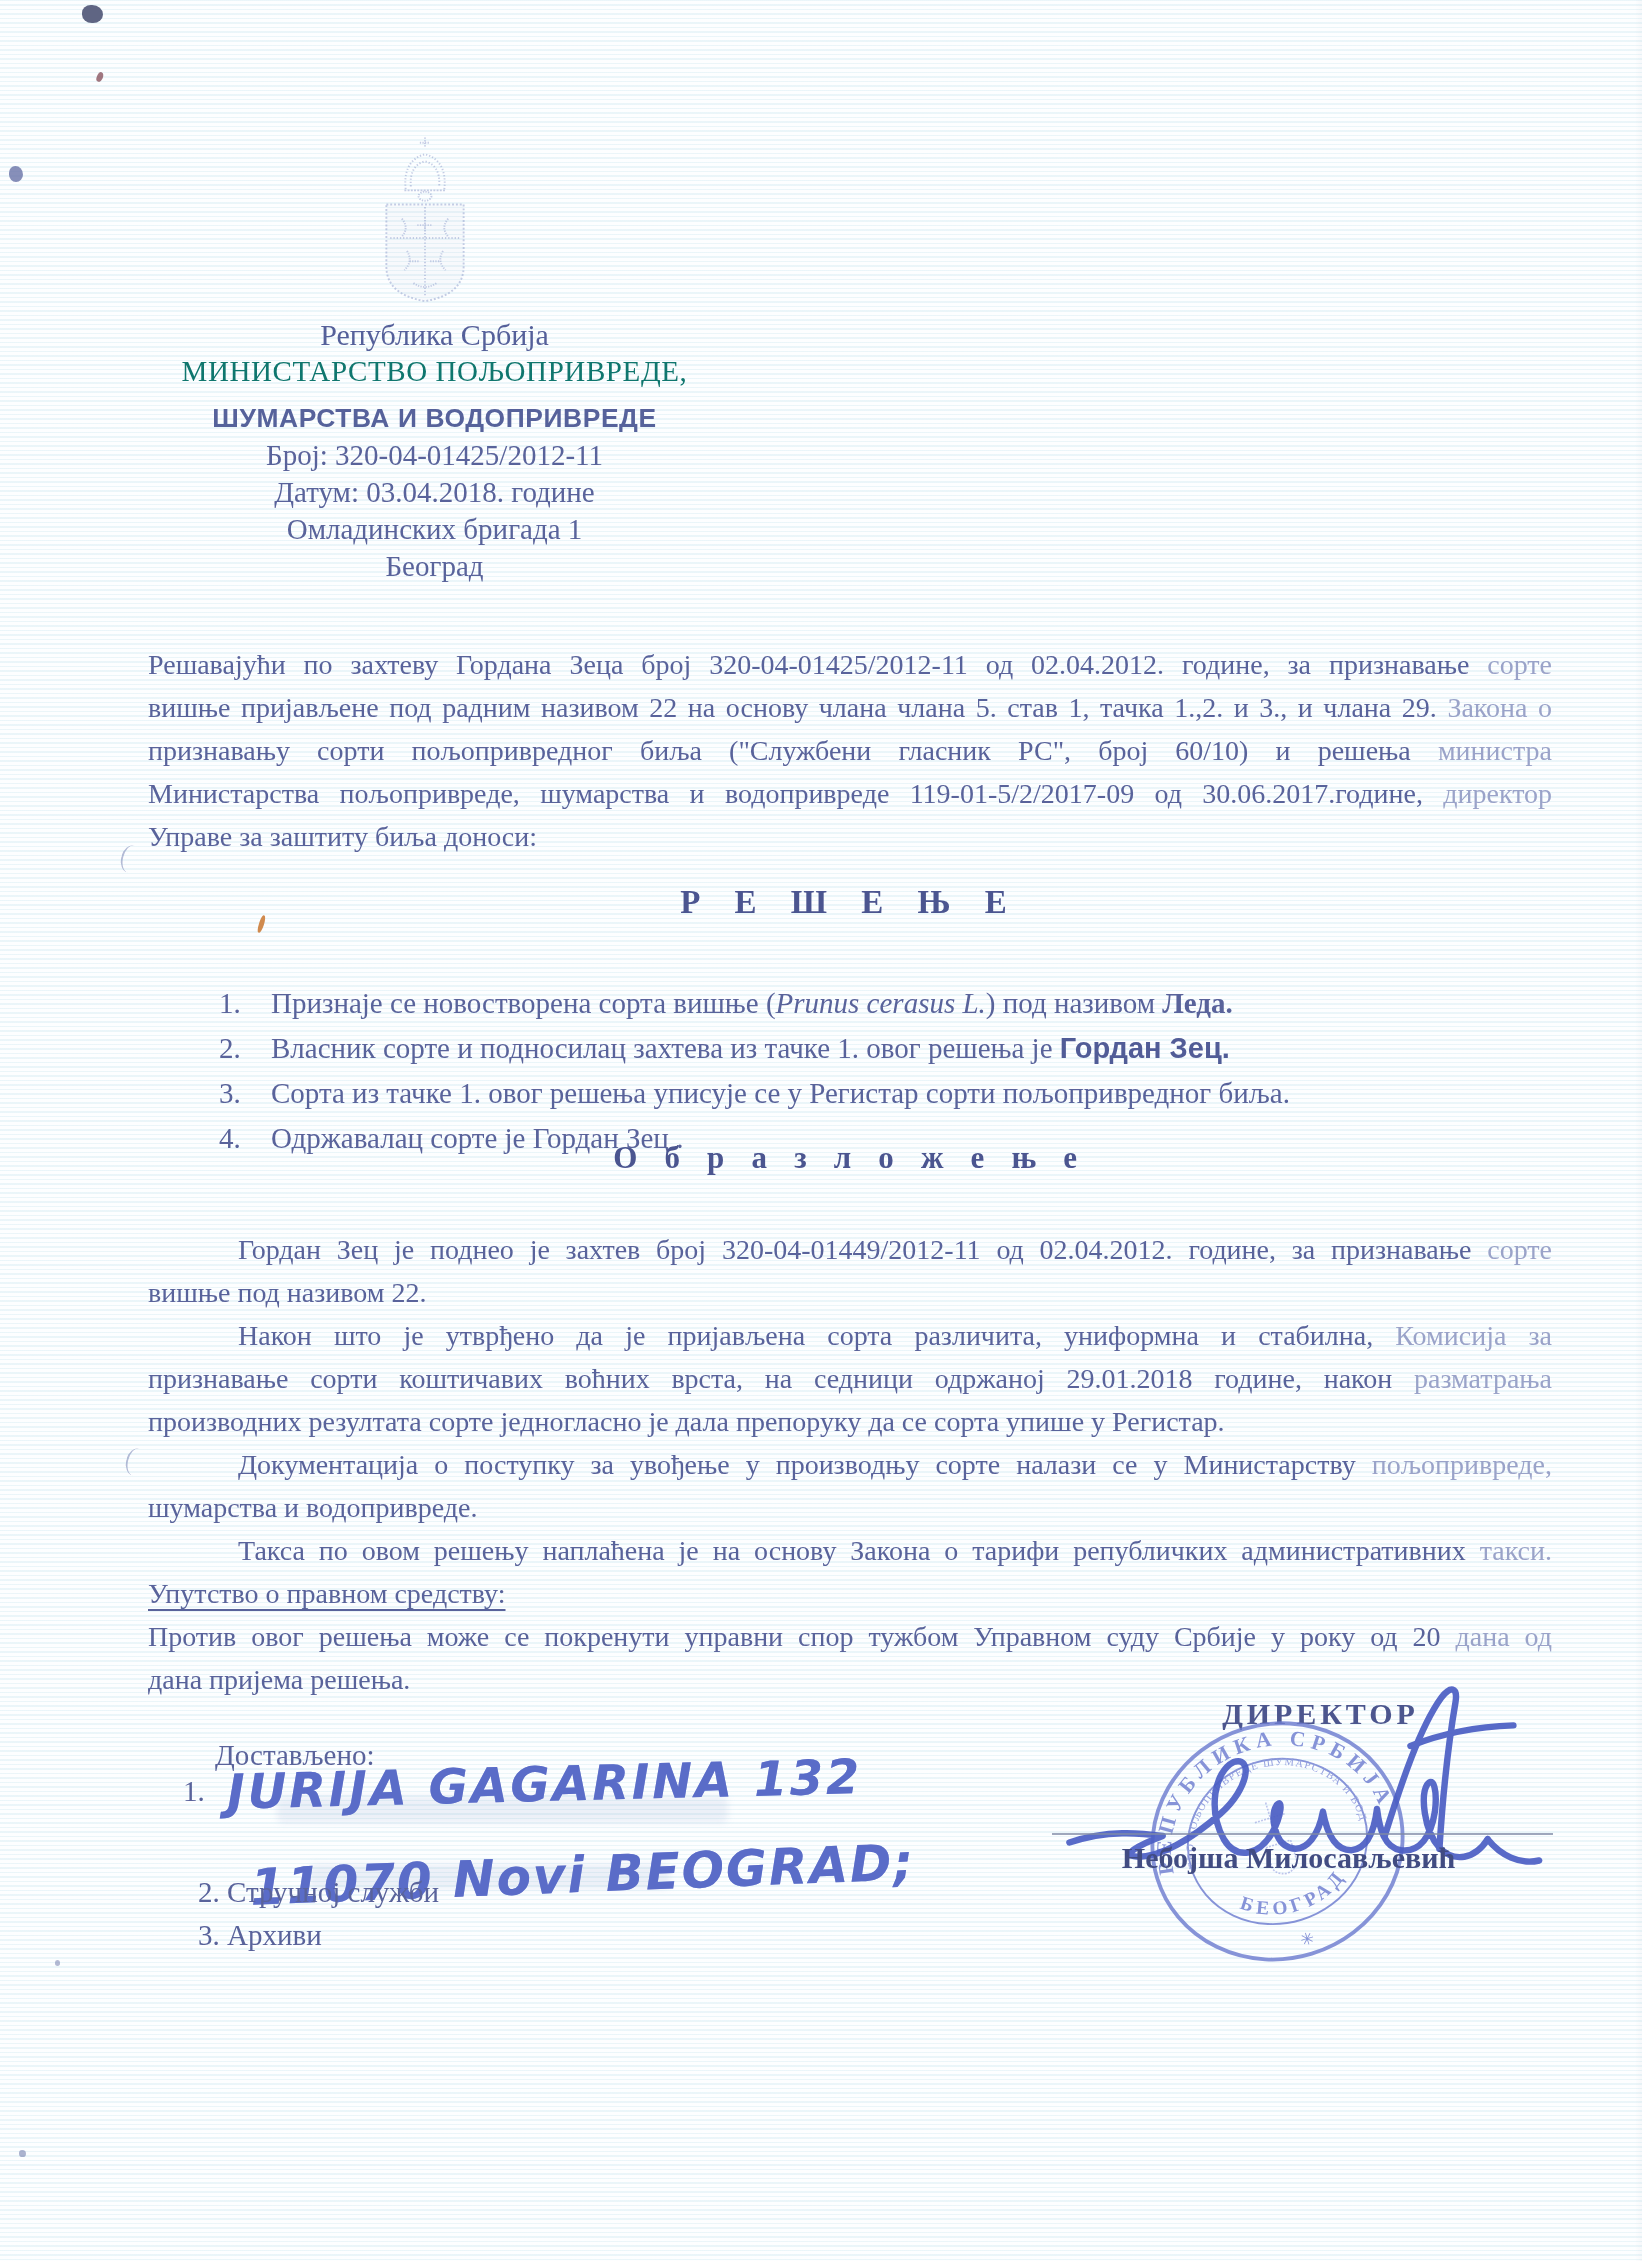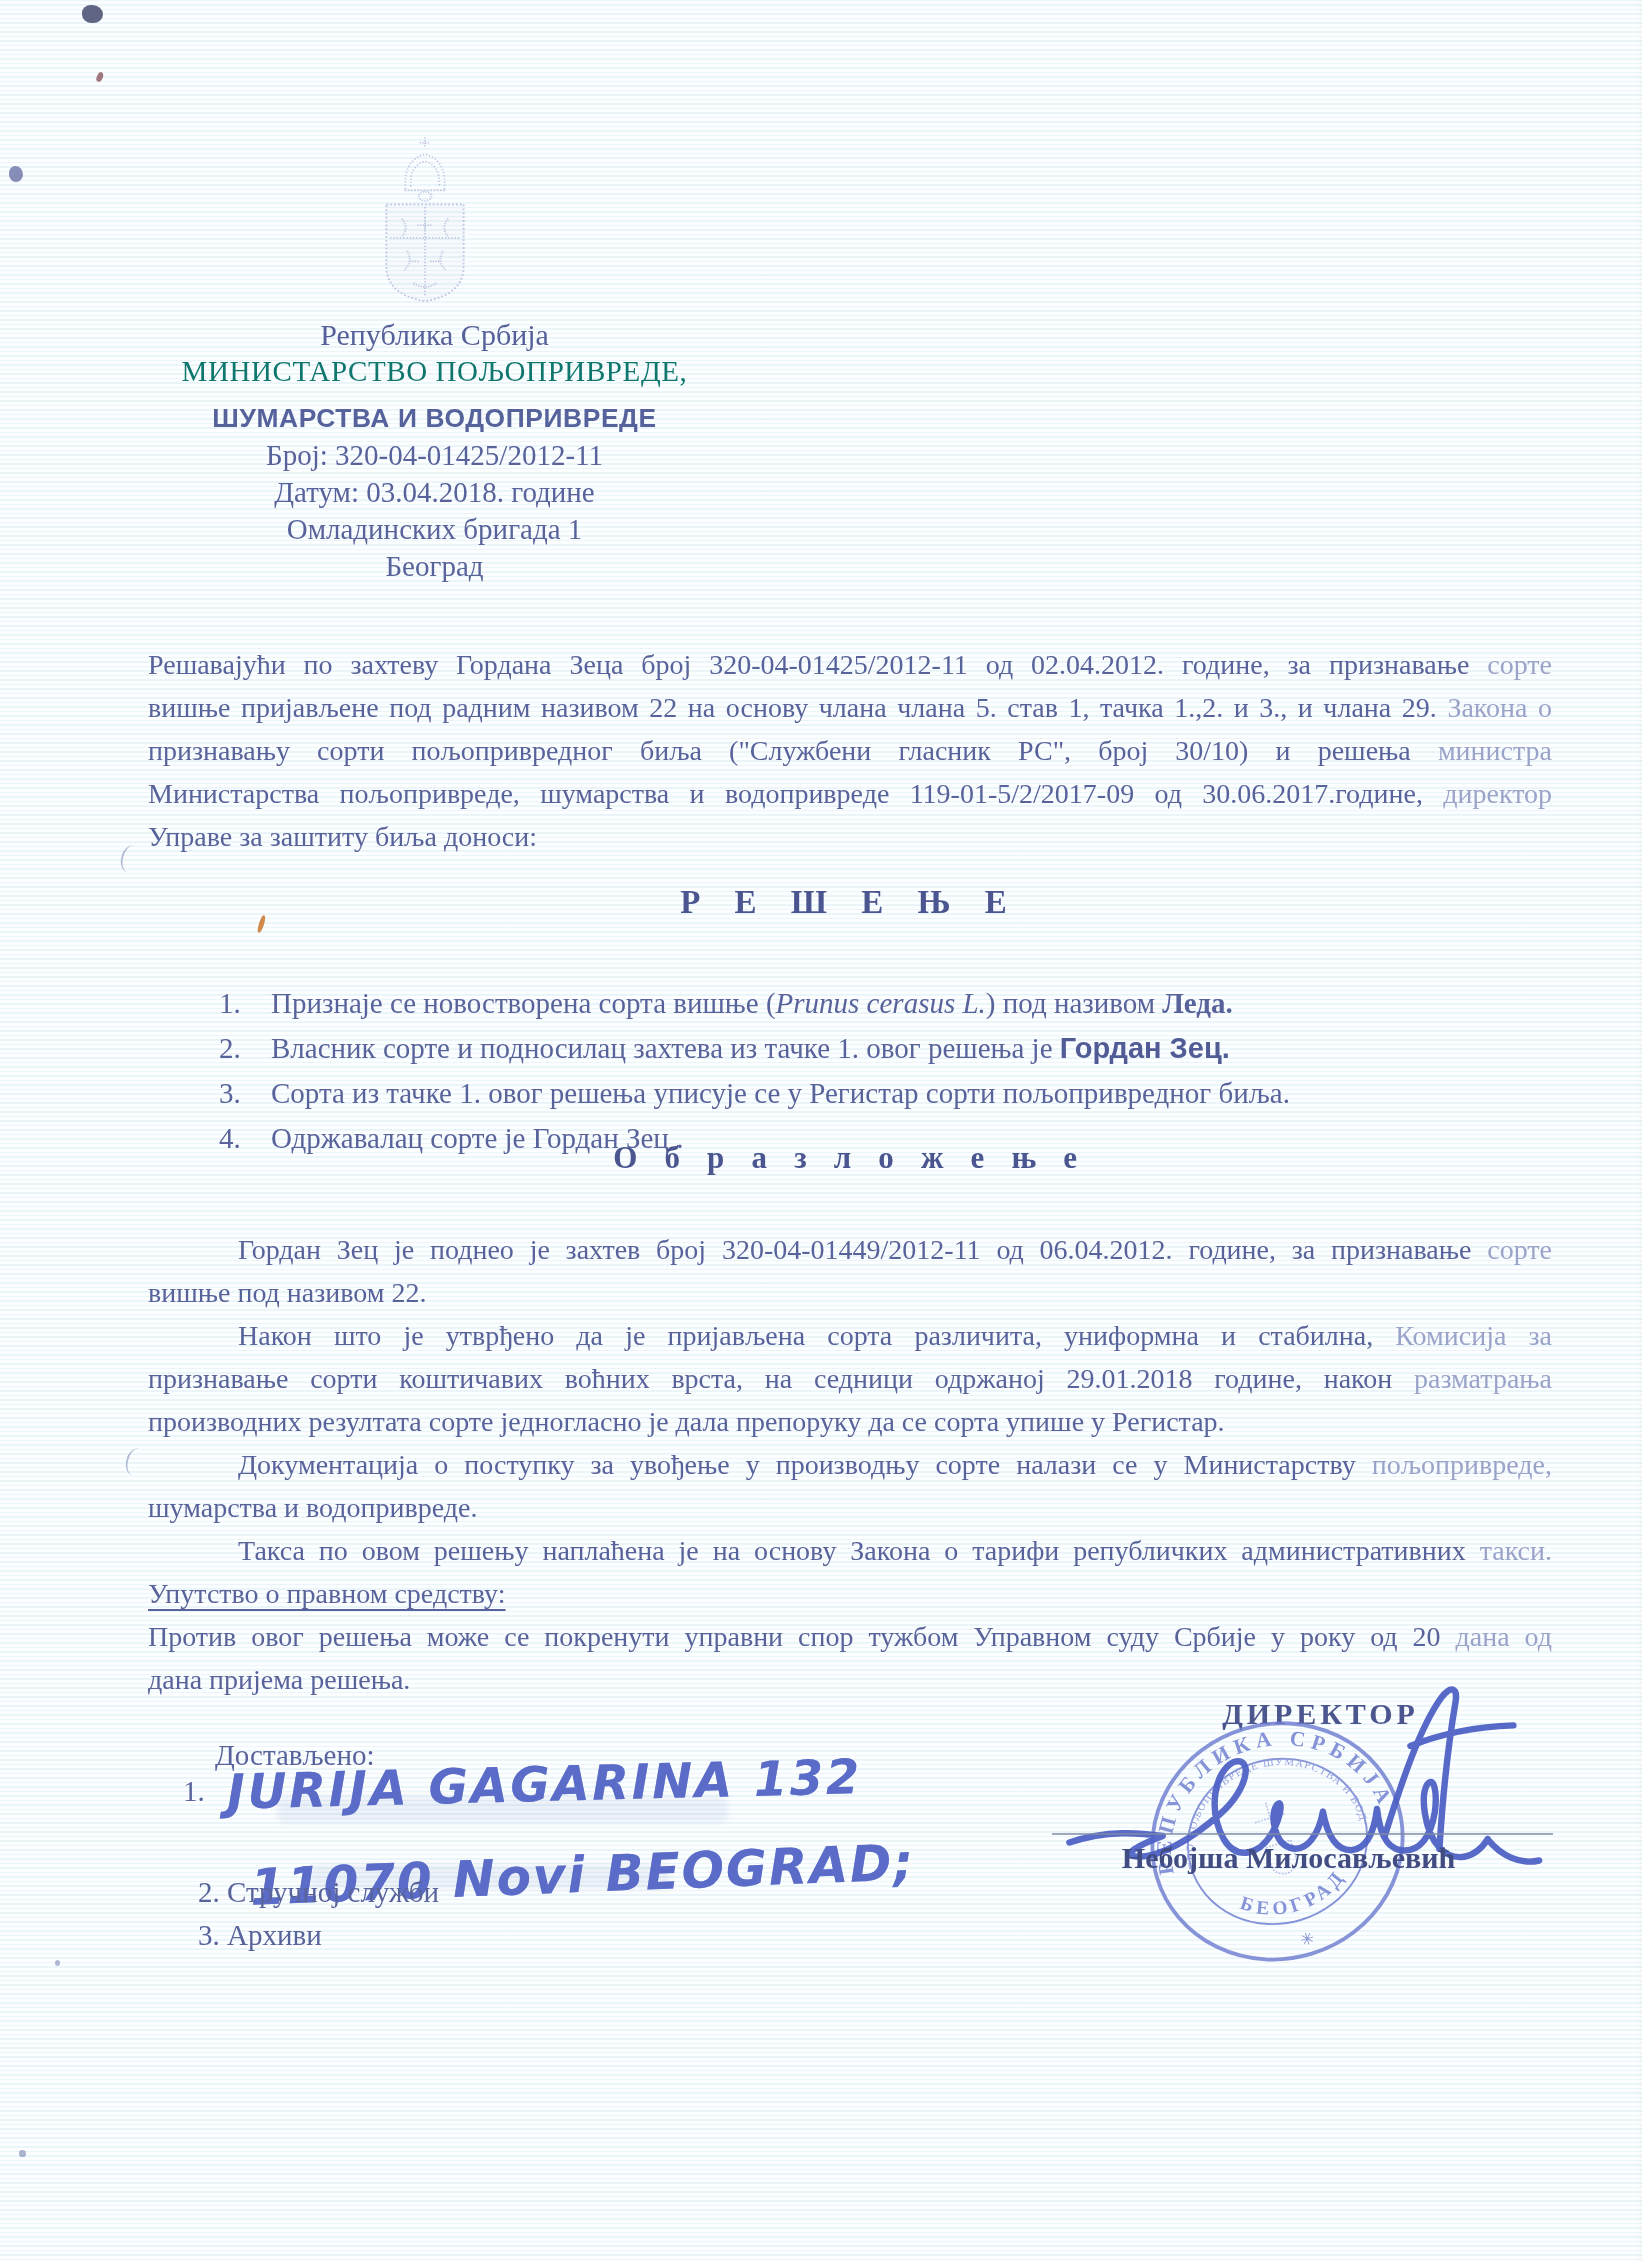--- a/index.html
+++ b/index.html
@@ -104,38 +104,38 @@
     <div class="h-min2">ШУМАРСТВА И ВОДОПРИВРЕДЕ</div>
     <div class="h-line">Број: 320-04-01425/2012-11</div>
     <div class="h-line">Датум:  03.04.2018. године</div>
     <div class="h-line">Омладинских бригада 1</div>
     <div class="h-line">Београд</div>
   </div>
 
   <div class="abs txt" style="top:643px;">
       <div class="ln j"><span>Решавајући по захтеву  Гордана Зеца број 320-04-01425/2012-11 од 02.04.2012. године, за признавање </span><span class="fade">сорте</span></div>
       <div class="ln j"><span>вишње пријављене под радним називом 22  на основу члана члана 5. став 1, тачка 1.,2. и 3., и члана 29. </span><span class="fade">Закона о</span></div>
-      <div class="ln j"><span>признавању сорти пољопривредног биља ("Службени гласник РС", број 30/10) и решења </span><span class="fade">министра</span></div>
+      <div class="ln j"><span>признавању сорти пољопривредног биља ("Службени гласник РС", број 60/10) и решења </span><span class="fade">министра</span></div>
       <div class="ln j"><span>Министарства пољопривреде, шумарства и водопривреде  119-01-5/2/2017-09 од 30.06.2017.године, </span><span class="fade">директор</span></div>
       <div class="ln"><span>Управе за заштиту биља доноси:</span></div>
     </div>
 
   <div class="abs title t-res">Р Е Ш Е Њ Е</div>
 
   <div class="abs list">
       <div class="ln"><span class="num">1.</span><span>Признаје се новостворена сорта вишње (</span><span class="i">Prunus cerasus L.</span><span>) под називом </span><span class="b">Леда.</span></div>
       <div class="ln"><span class="num">2.</span><span>Власник  сорте  и подносилац захтева из тачке 1. овог решења је </span><span class="sans">Гордан Зец.</span></div>
       <div class="ln"><span class="num">3.</span><span>Сорта из тачке 1. овог решења уписује се у Регистар сорти пољопривредног биља.</span></div>
       <div class="ln"><span class="num">4.</span><span>Одржавалац сорте је Гордан Зец .</span></div>
     </div>
 
   <div class="abs title t-obr">О б р а з л о ж е њ е</div>
 
   <div class="abs txt body-block" style="top:1228px;">
-      <div class="ln j ind"><span>Гордан Зец је поднео је захтев број 320-04-01449/2012-11 од 06.04.2012. године, за признавање </span><span class="fade">сорте</span></div>
+      <div class="ln j ind"><span>Гордан Зец је поднео је захтев број 320-04-01449/2012-11 од 02.04.2012. године, за признавање </span><span class="fade">сорте</span></div>
       <div class="ln"><span>вишње под називом 22.</span></div>
       <div class="ln j ind"><span>Након што је утврђено да је пријављена сорта различита, униформна и стабилна, </span><span class="fade">Комисија за</span></div>
       <div class="ln j"><span>признавање сорти коштичавих воћних врста, на седници одржаној 29.01.2018 године, након </span><span class="fade">разматрања</span></div>
       <div class="ln"><span>производних резултата сорте једногласно је дала препоруку да се сорта упише у Регистар.</span></div>
       <div class="ln j ind"><span>Документација о поступку за увођење у производњу сорте налази се у Министарству </span><span class="fade">пољопривреде,</span></div>
       <div class="ln"><span>шумарства и водопривреде.</span></div>
       <div class="ln j ind"><span>Такса по овом решењу наплаћена је на основу Закона о тарифи републичких административних </span><span class="fade">такси.</span></div>
       <div class="ln u"><span>Упутство о правном средству:</span></div>
       <div class="ln j"><span>Против овог решења може се покренути управни спор тужбом Управном суду Србије у року од 20 </span><span class="fade">дана од</span></div>
       <div class="ln"><span>дана пријема решења.</span></div>

